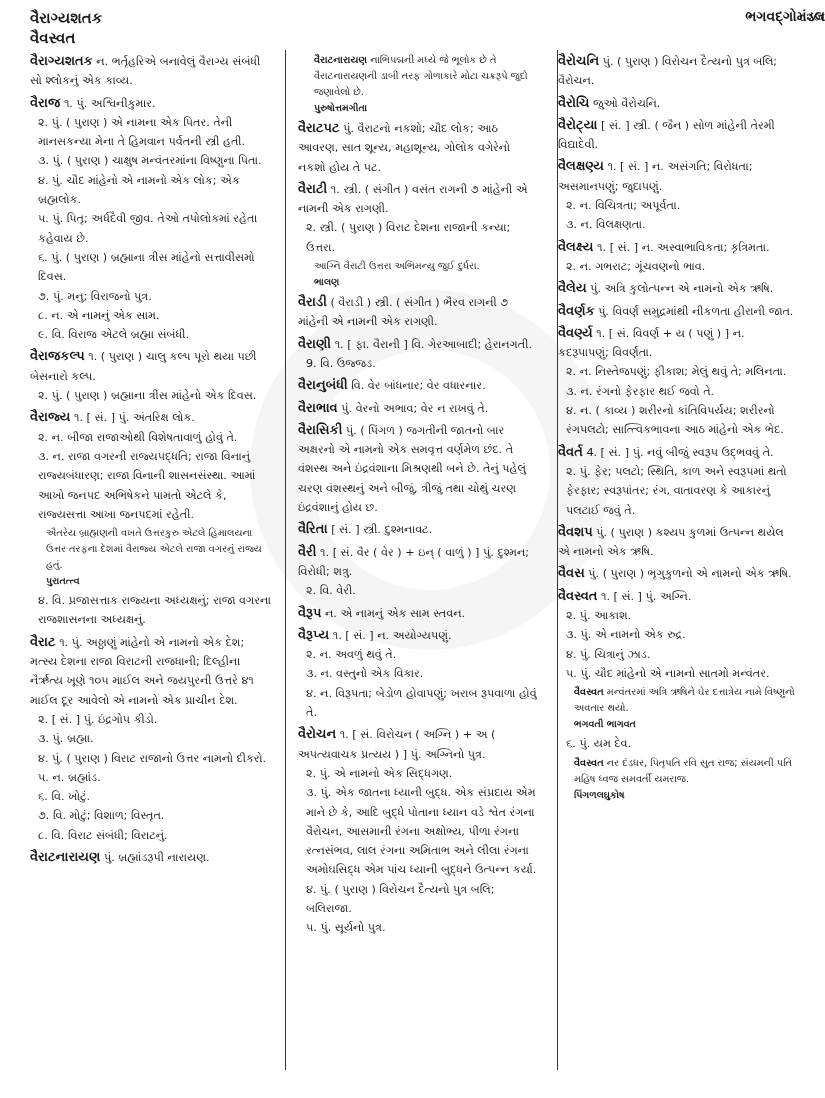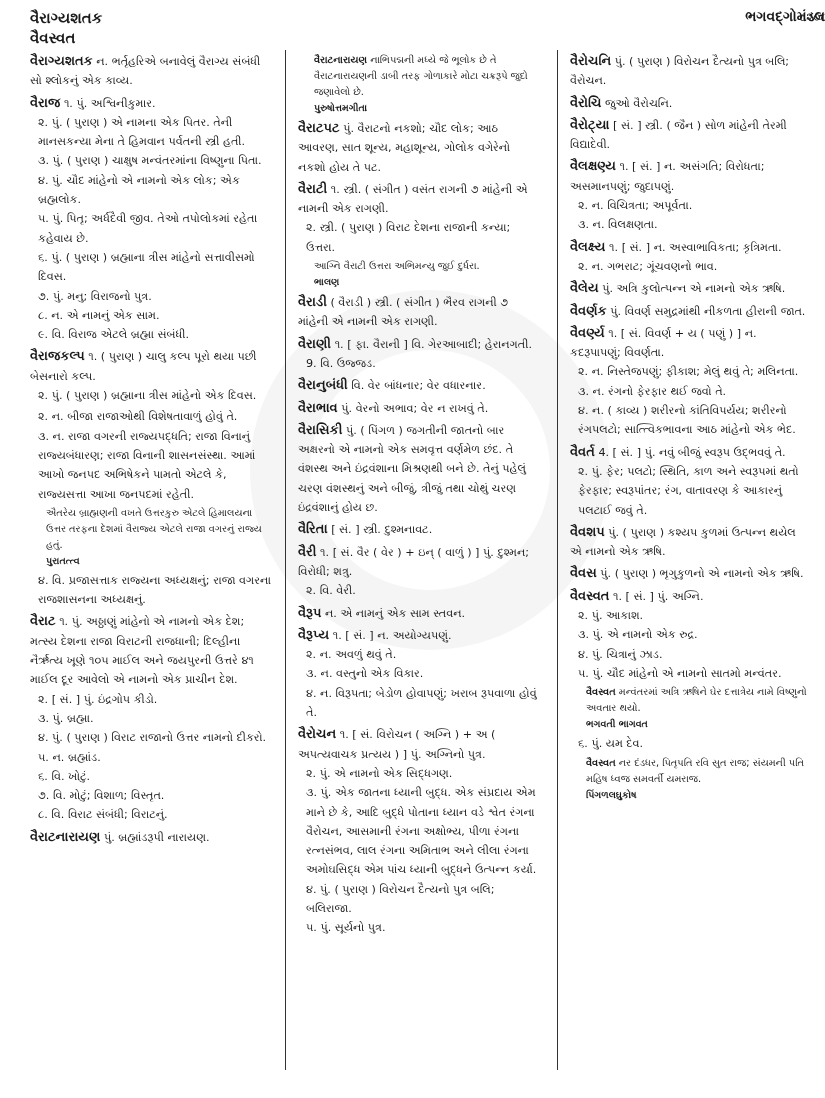--- a/index.html
+++ b/index.html
@@ -7,21 +7,21 @@
          font-family: "DejaVu Sans", "Liberation Sans", sans-serif; color: #1a1a1a; }
   .page { position: absolute; left: 0; top: 0; width: 825px; height: 1098px; padding-left: 40px; }
   .watermark { position: absolute; left: 250px; top: 290px; width: 360px; height: 360px;
                border-radius: 50%; border: 60px solid #f1f1f1; box-sizing: border-box; opacity: .7; }
   .hdr-left { position: absolute; left: 30px; top: 8px; font-weight: bold; font-size: 15px; line-height: 20px; }
   .hdr-center { position: absolute; left: 0; width: 825px; top: 8px; text-align: right; font-weight: bold; font-size: 14px; }
   .hdr-right { position: absolute; right: 38px; top: 10px; font-size: 12px; }
   .col { position: absolute; top: 51px; font-size: 11.2px; line-height: 19.3px; }
   .col1 { left: 30px; width: 243px; }
   .col2 { left: 298px; width: 243px; }
-  .col3 { left: 570px; width: 240px; }
+  .col3 { left: 558px; width: 240px; }
   .rule { position: absolute; top: 50px; width: 1px; height: 1020px; background: #333; }
   .entry { margin: 0 0 2px 0; }
   .hw { font-weight: bold; font-size: 13px; }
   .sense { padding-left: 8px; }
   .quote { font-size: 9.8px; line-height: 16px; padding-left: 16px; margin: 1px 0 2px 0; }
   .src { display: block; text-align: left; font-weight: bold; font-size: 9.5px; }
   .qhw { font-weight: bold; }
 </style>
 </head>
 <body>
@@ -52,20 +52,21 @@
         <div class="sense">૬. પું. ( પુરાણ ) બ્રહ્માના ત્રીસ માંહેનો સત્તાવીસમો દિવસ.</div>
         <div class="sense">૭. પું. મનુ; વિરાજનો પુત્ર.</div>
         <div class="sense">૮. ન. એ નામનું એક સામ.</div>
         <div class="sense">૯. વિ. વિરાજ એટલે બ્રહ્મા સંબંધી.</div>
       </div>
       <div class="entry">
         <div><span class="hw">વૈરાજકલ્પ</span> <span>૧. ( પુરાણ ) ચાલુ કલ્પ પૂરો થયા પછી બેસનારો કલ્પ.</span></div>
         <div class="sense">૨. પું. ( પુરાણ ) બ્રહ્માના ત્રીસ માંહેનો એક દિવસ.</div>
       </div>
       <div class="entry">
+        <div><span class="hw">વૈરાજ્ય</span> <span>૧. [ સં. ] પું. અંતરિક્ષ લોક.</span></div>
         <div class="sense">૨. ન. બીજા રાજાઓથી વિશેષતાવાળું હોવું તે.</div>
         <div class="sense">૩. ન. રાજા વગરની રાજ્યપદ્ધતિ; રાજા વિનાનું રાજ્યબંધારણ; રાજા વિનાની શાસનસંસ્થા. આમાં આખો જનપદ અભિષેકને પામતો એટલે કે, રાજ્યસત્તા આખા જનપદમાં રહેતી.</div>
         <div class="quote"><span>ઐતરેય બ્રાહ્મણની વખતે ઉત્તરકુરુ એટલે હિમાલયના ઉત્તર તરફના દેશમાં વૈરાજ્ય એટલે રાજા વગરનું રાજ્ય હતું.</span><span class="src">પુરાતત્ત્વ</span></div>
         <div class="sense">૪. વિ. પ્રજાસત્તાક રાજ્યના અધ્યક્ષનું; રાજા વગરના રાજશાસનના અધ્યક્ષનું.</div>
       </div>
       <div class="entry">
         <div><span class="hw">વૈરાટ</span> <span>૧. પું. અઠ્ઠાણું માંહેનો એ નામનો એક દેશ; મત્સ્ય દેશના રાજા વિરાટની રાજધાની; દિલ્હીના નૈર્ઋત્ય ખૂણે ૧૦૫ માઈલ અને જયપુરની ઉત્તરે ૪૧ માઈલ દૂર આવેલો એ નામનો એક પ્રાચીન દેશ.</span></div>
         <div class="sense">૨. [ સં. ] પું. ઇંદ્રગોપ કીડો.</div>
         <div class="sense">૩. પું. બ્રહ્મા.</div>
         <div class="sense">૪. પું. ( પુરાણ ) વિરાટ રાજાનો ઉત્તર નામનો દીકરો.</div>

